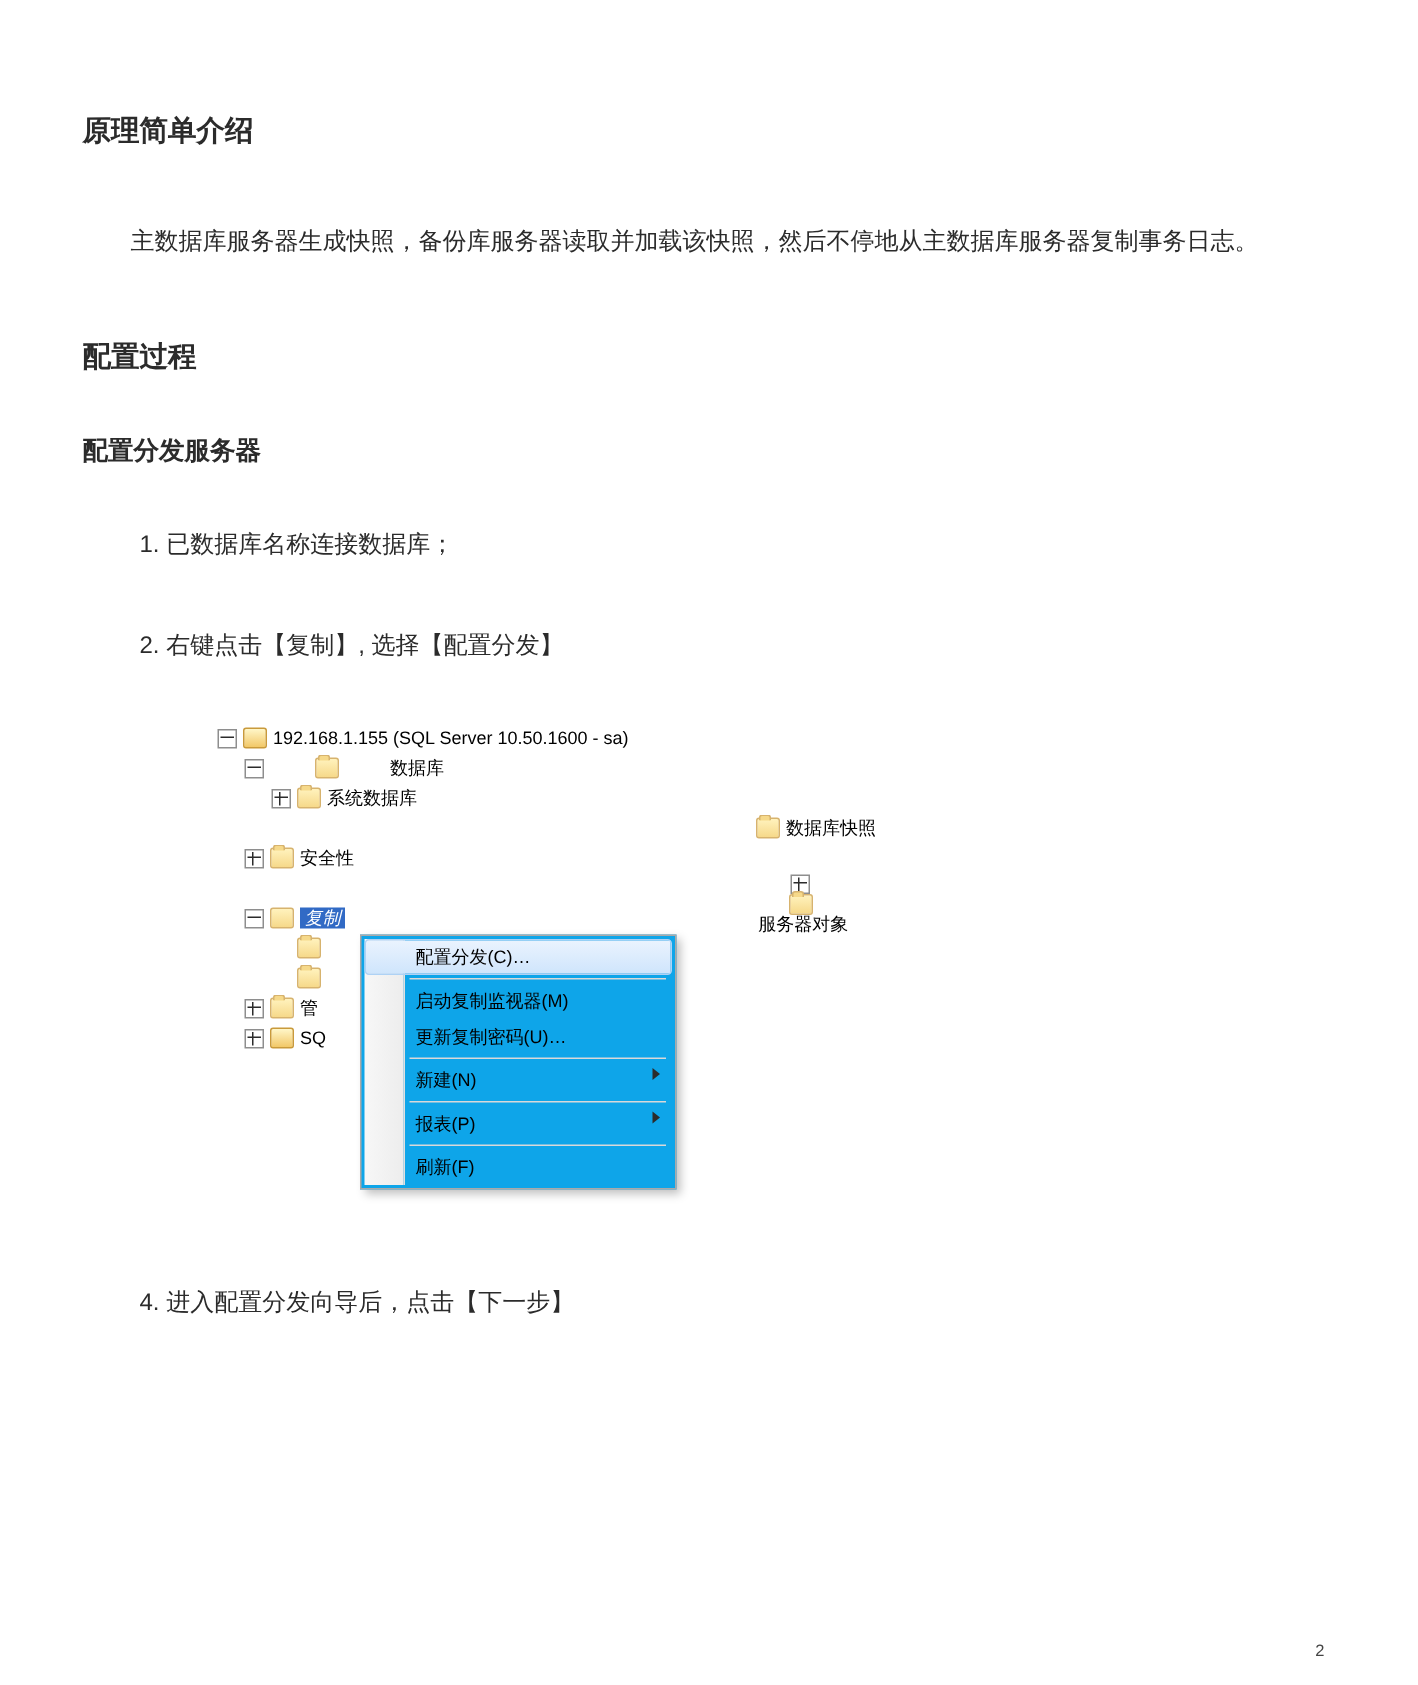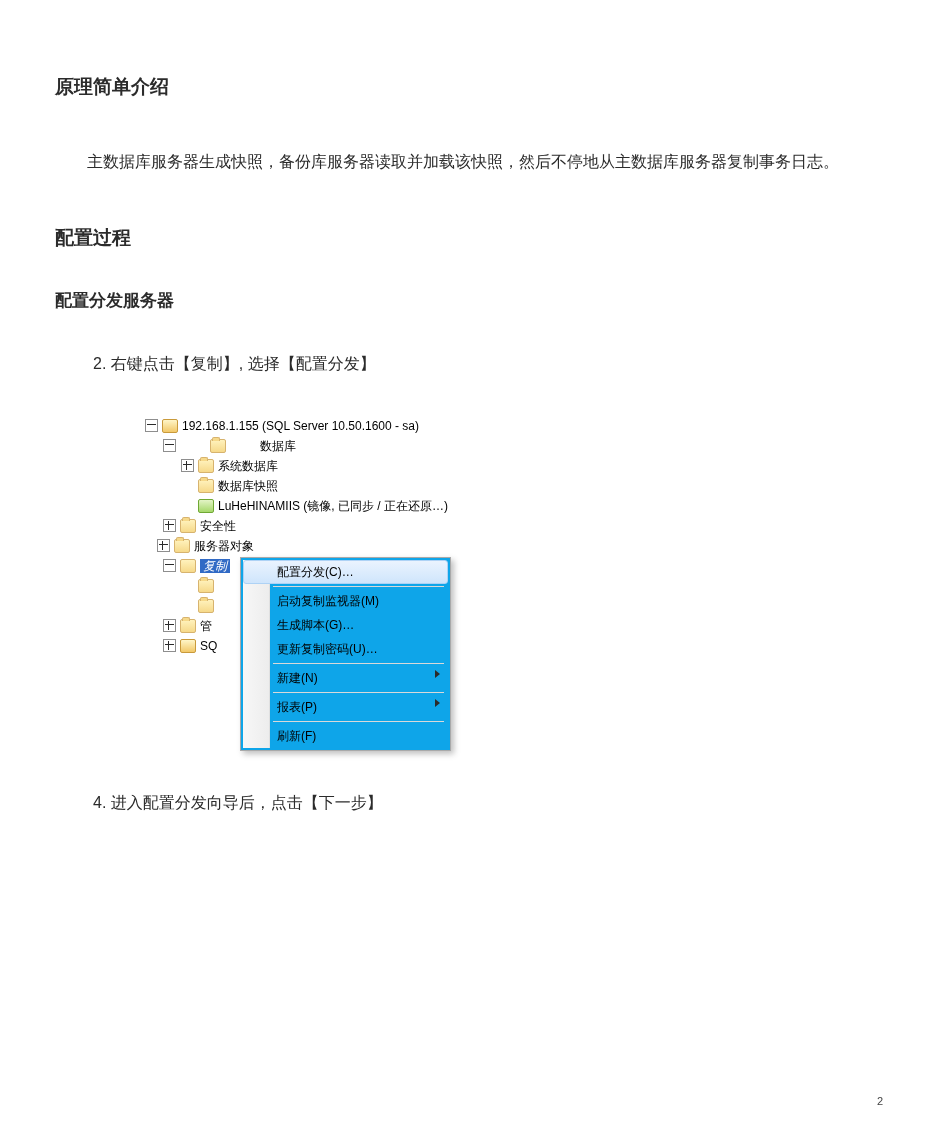--- a/index.html
+++ b/index.html
@@ -159,20 +159,21 @@
 <div class="page">
 
   <h2 class="section">原理简单介绍</h2>
 
   <p class="para">主数据库服务器生成快照，备份库服务器读取并加载该快照，然后不停地从主数据库服务器复制事务日志。</p>
 
   <h2 class="section-tight">配置过程</h2>
 
   <h3 class="subsection">配置分发服务器</h3>
 
+  <div class="step">1. 已数据库名称连接数据库；</div>
 
   <div class="step">2. 右键点击【复制】, 选择【配置分发】</div>
 
   <div class="tree-wrap">
 
     <div class="row" style="margin-left:0;">
       <span class="toggle minus"></span>
       <span class="icon server"></span>
       <span class="label">192.168.1.155 (SQL Server 10.50.1600 - sa)</span>
     </div>
@@ -182,39 +183,34 @@
       <span class="icon folder"></span>
       <span class="label">数据库</span>
     </div>
 
     <div class="row" style="margin-left:36px;">
       <span class="toggle plus"></span>
       <span class="icon folder"></span>
       <span class="label">系统数据库</span>
     </div>
 
-    <div class="row" style="margin-left:36px;">
+    <div class="row" style="margin-left:36px;justify-content:center;">
       <span class="spacer-toggle"></span>
       <span class="icon folder"></span>
       <span class="label">数据库快照</span>
     </div>
 
-    <div class="row" style="margin-left:36px;">
-      <span class="spacer-toggle"></span>
-      <span class="icon db"></span>
-      <span class="label">LuHeHINAMIIS (镜像, 已同步 / 正在还原…)</span>
-    </div>
 
     <div class="row" style="margin-left:18px;">
       <span class="toggle plus"></span>
       <span class="icon folder"></span>
       <span class="label">安全性</span>
     </div>
 
-    <div class="row" style="margin-left:12px;">
+    <div class="row" style="margin-left:36px;flex-direction:column;">
       <span class="toggle plus"></span>
       <span class="icon folder"></span>
       <span class="label">服务器对象</span>
     </div>
 
     <div class="row" style="margin-left:18px;">
       <span class="toggle minus"></span>
       <span class="icon folder-sel"></span>
       <span class="sel-label">复制</span>
     </div>
@@ -243,23 +239,20 @@
     <div class="context-menu">
       <div class="cm-gutter"></div>
       <div class="cm-item highlight">
         <span>配置分发(C)…</span>
       </div>
       <div class="cm-sep"></div>
       <div class="cm-item">
         <span>启动复制监视器(M)</span>
       </div>
       <div class="cm-item">
-        <span>生成脚本(G)…</span>
-      </div>
-      <div class="cm-item">
         <span>更新复制密码(U)…</span>
       </div>
       <div class="cm-sep"></div>
       <div class="cm-item">
         <span>新建(N)</span>
         <span class="cm-arrow"></span>
       </div>
       <div class="cm-sep"></div>
       <div class="cm-item">
         <span>报表(P)</span>

